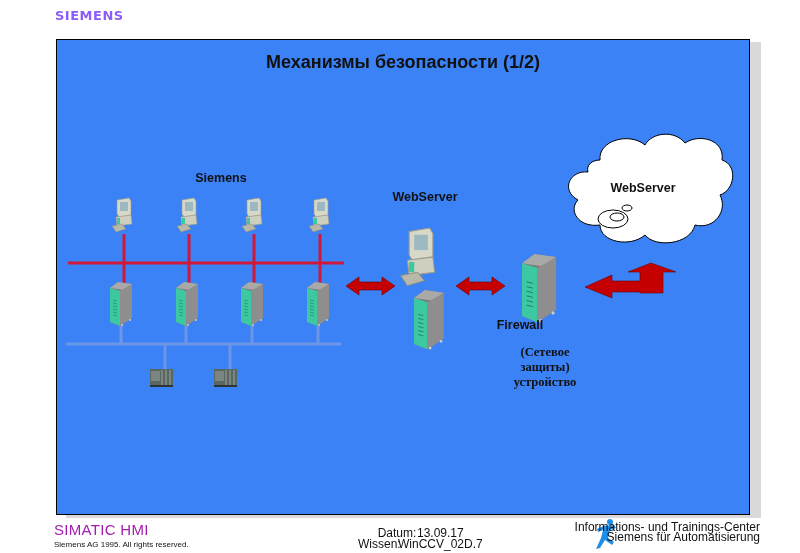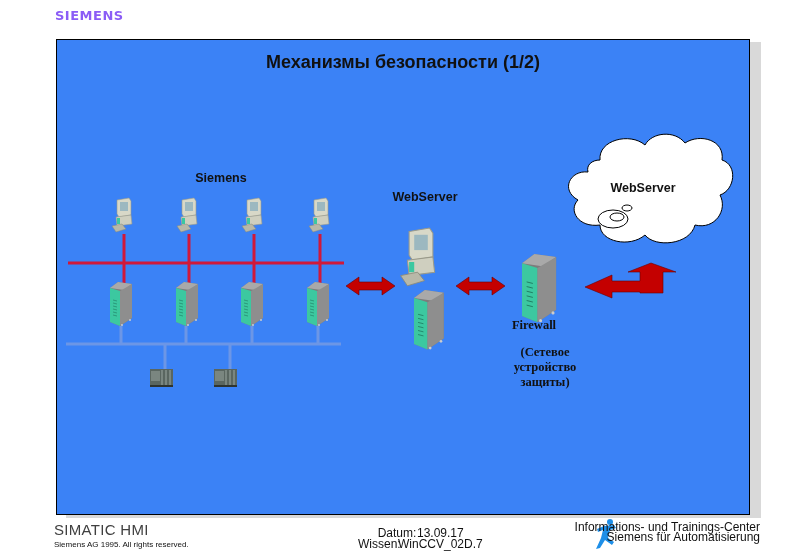--- a/index.html
+++ b/index.html
@@ -3,21 +3,21 @@
 <meta charset="utf-8">
 <style>
   html, body { margin:0; padding:0; background:#ffffff; }
   body { width:800px; height:553px; position:relative; overflow:hidden; font-family:"Liberation Sans", sans-serif; }
   .logo { position:absolute; left:55px; top:8px; font-family:"DejaVu Sans", sans-serif; font-weight:bold; font-size:13px; letter-spacing:0.5px; color:#8b5cf6; }
   .shadow { position:absolute; left:66px; top:42px; width:695px; height:476px; background:#d9d9d9; }
   .slide { position:absolute; left:56px; top:39px; width:692px; height:474px; background:#3b82f6; border:1.5px solid #000; }
   .title { position:absolute; left:0; width:692px; top:12px; text-align:center; font-weight:bold; font-size:18px; color:#111; }
   .lbl { position:absolute; font-weight:bold; font-size:12.5px; color:#111; text-align:center; }
   svg.diagram { position:absolute; left:0; top:0; }
-  .footer-left-title { position:absolute; left:54px; top:521px; font-size:15px; color:#404040; letter-spacing:0.3px; }
+  .footer-left-title { position:absolute; left:54px; top:521px; font-size:15px; color:#a21caf; letter-spacing:0.3px; }
   .footer-left-sub { position:absolute; left:54px; top:540px; font-size:8px; color:#111; }
   .footer-mid { position:absolute; left:358px; top:528px; font-size:12px; color:#111; line-height:11px;text-align:center; }
   .footer-mid .k { display:inline-block; width:40px; }
   .footer-right { position:absolute; right:40px; top:522px; font-size:12px; color:#111; text-align:right; line-height:10px; }
   .runner { position:absolute; left:592px; top:518px; }
 </style>
 </head>
 <body>
 
 <div class="logo">SIEMENS</div>
@@ -118,25 +118,25 @@
   </g>
 
   <g>
     <path d="M585,287 L612,275 L612,281 L640,281 L640,272 L628,272 L651,263 L676,272 L663,272 L663,293 L640,293 L640,292 L612,292 L612,298 Z" fill="#c40000" stroke="#6a0000" stroke-width="0.6"></path>
   </g>
 </svg>
 
 <div class="lbl" style="left:185px; top:171px; width:72px;">Siemens</div>
 <div class="lbl" style="left:375px; top:190px; width:100px;">WebServer</div>
 <div class="lbl" style="left:603px; top:181px; width:80px;">WebServer</div>
-<div class="lbl" style="left:484px; top:318px; width:100px;font-family:Liberation Serif, serif;">Firewall</div>
+<div class="lbl" style="left:470px; top:318px; width:100px;">Firewall</div>
 <div class="lbl" style="left:485px; top:345px; width:120px; line-height:15px;font-family:Liberation Serif, serif;">
   <div>(Сетевое</div>
+  <div>защиты)</div>
   <div>устройство</div>
-  <div>защиты)</div>
 </div>
 
 <div class="footer-left-title">SIMATIC HMI</div>
 <div class="footer-left-sub">Siemens AG 1995. All rights reserved.</div>
 
 <div class="footer-mid">
   <div><span class="k">Datum:</span><span>13.09.17</span></div>
   <div><span class="k">Wissen:</span><span>WinCCV_02D.7</span></div>
 </div>
 

